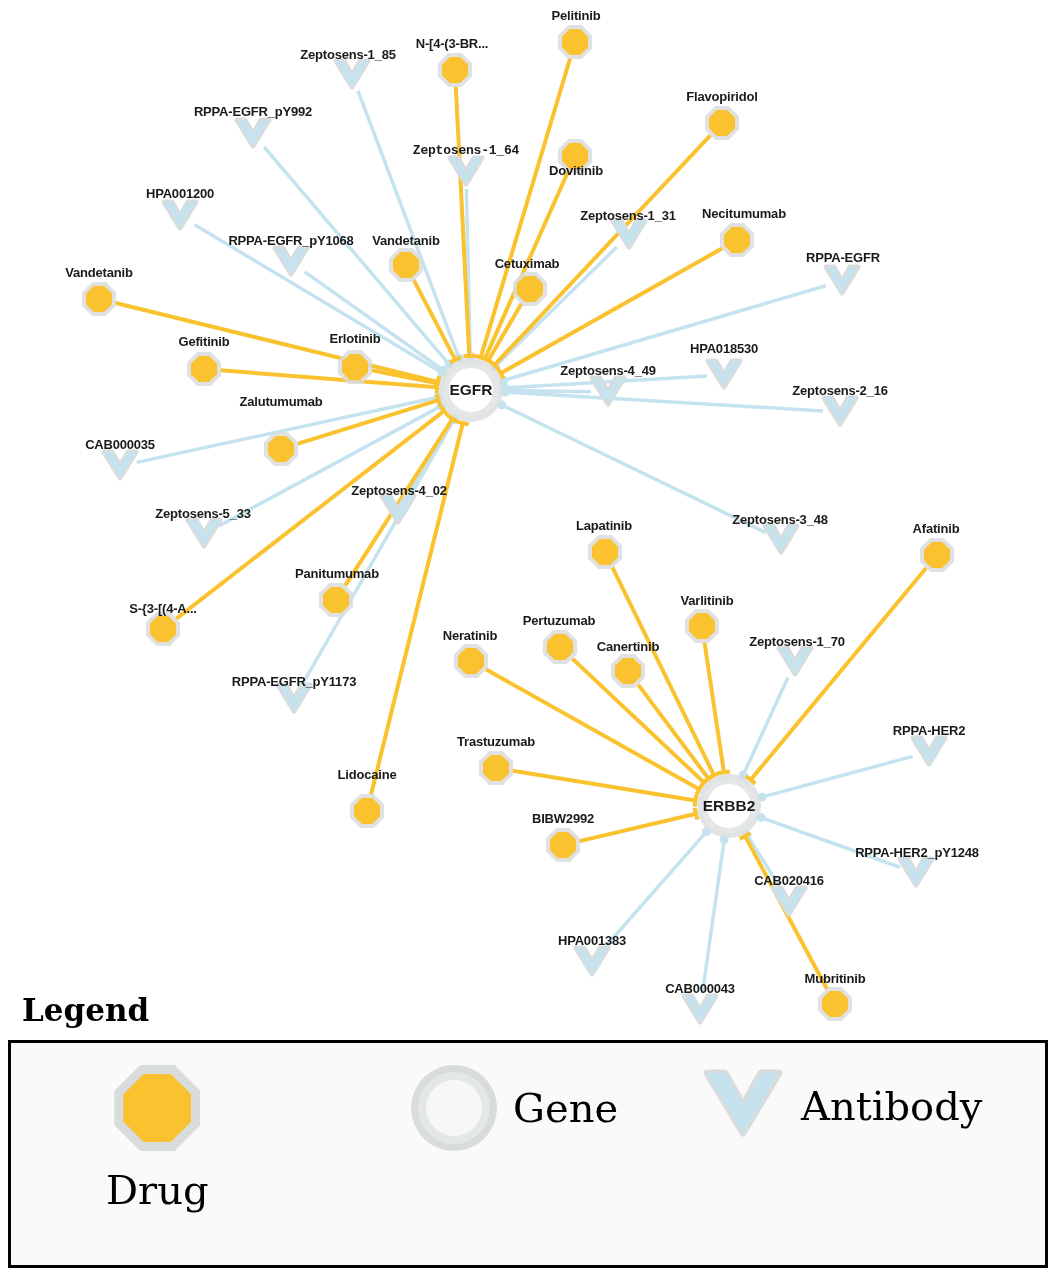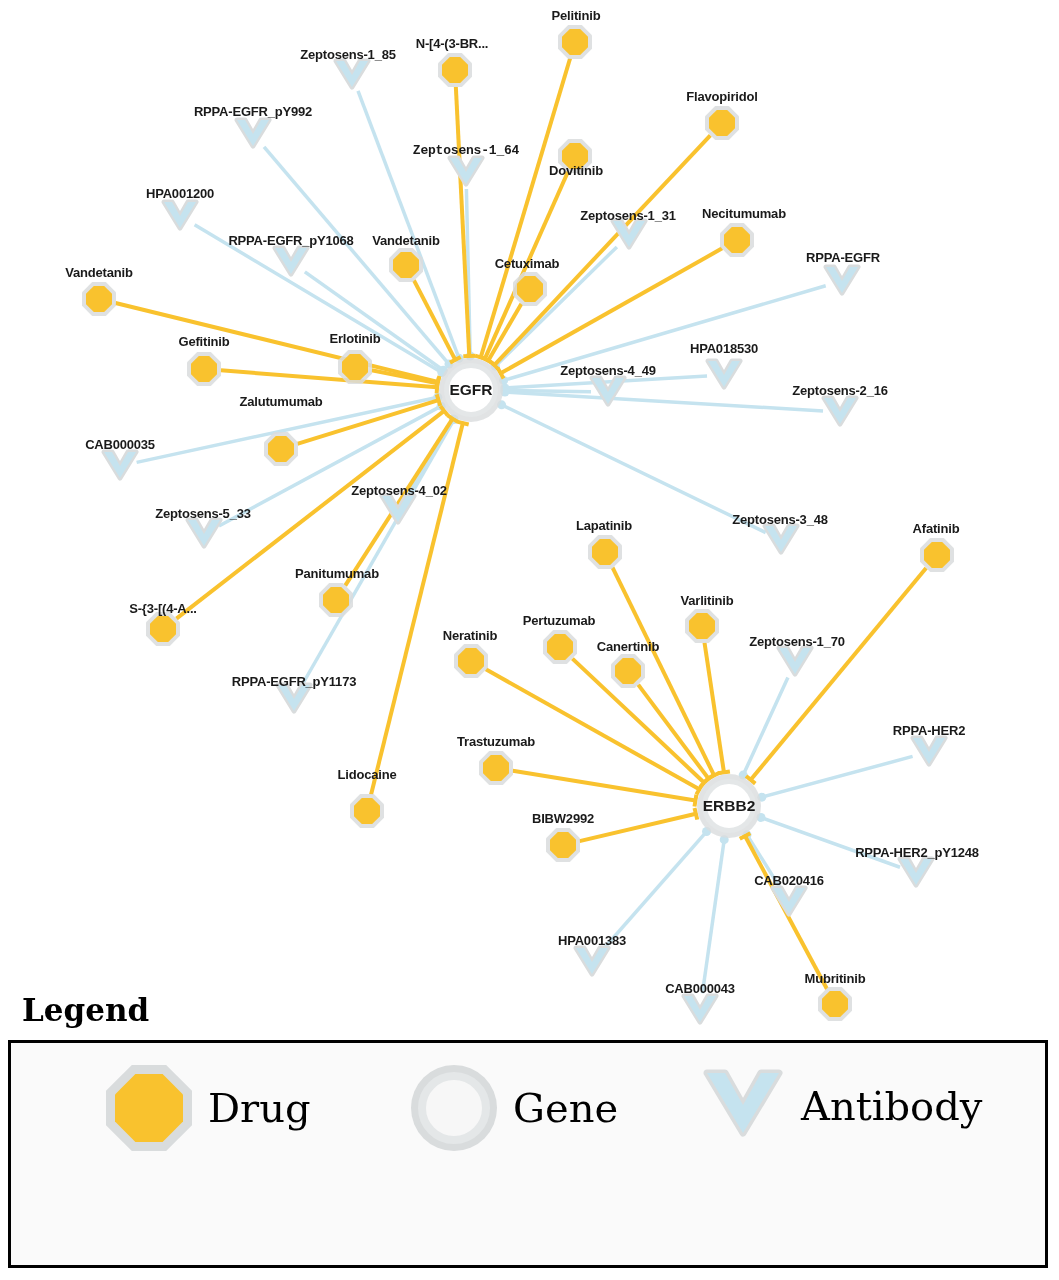--- a/index.html
+++ b/index.html
@@ -544,21 +544,21 @@
         <div class="ring-mid"></div>
         <div class="gene-text">ERBB2</div>
       </div>
     </div>
 </div>
 
 <div id="legend-title">Legend</div>
 
 <div id="legend-box">
   <div class="legend-row1">
-    <div class="legend-item" style="left:95px; top:8px;">
+    <div class="legend-item" style="left:95px; top:8px;flex-direction:column;">
       <div class="big-drug">
         <div class="outer"></div>
           <div class="inner"></div>
       </div>
       <div class="lbl">Drug</div>
     </div>
     <div class="legend-item" style="left:690px; top:10px;">
       <svg class="big-ab" viewBox="0 0 84 78">
         <path d="M6 6 L42 66 L78 6 L60 6 L42 38 L24 6 Z" fill="#c5e3ef" stroke="#d9dcdd" stroke-width="7" stroke-linejoin="round"></path>
         <path d="M6 6 L42 66 L78 6 L60 6 L42 38 L24 6 Z" fill="#c5e3ef"></path>

